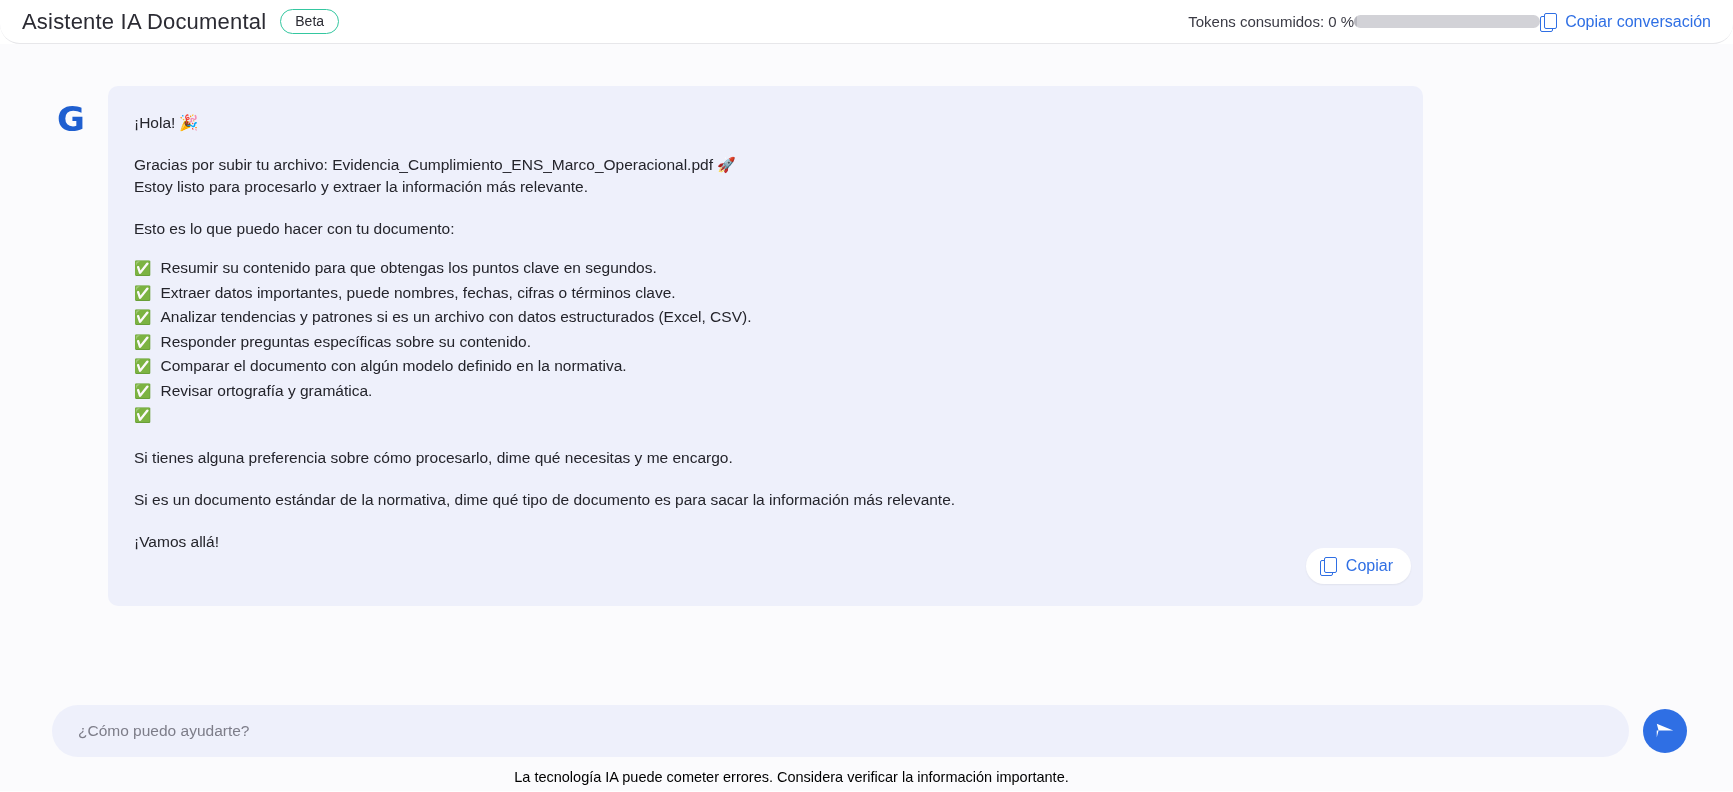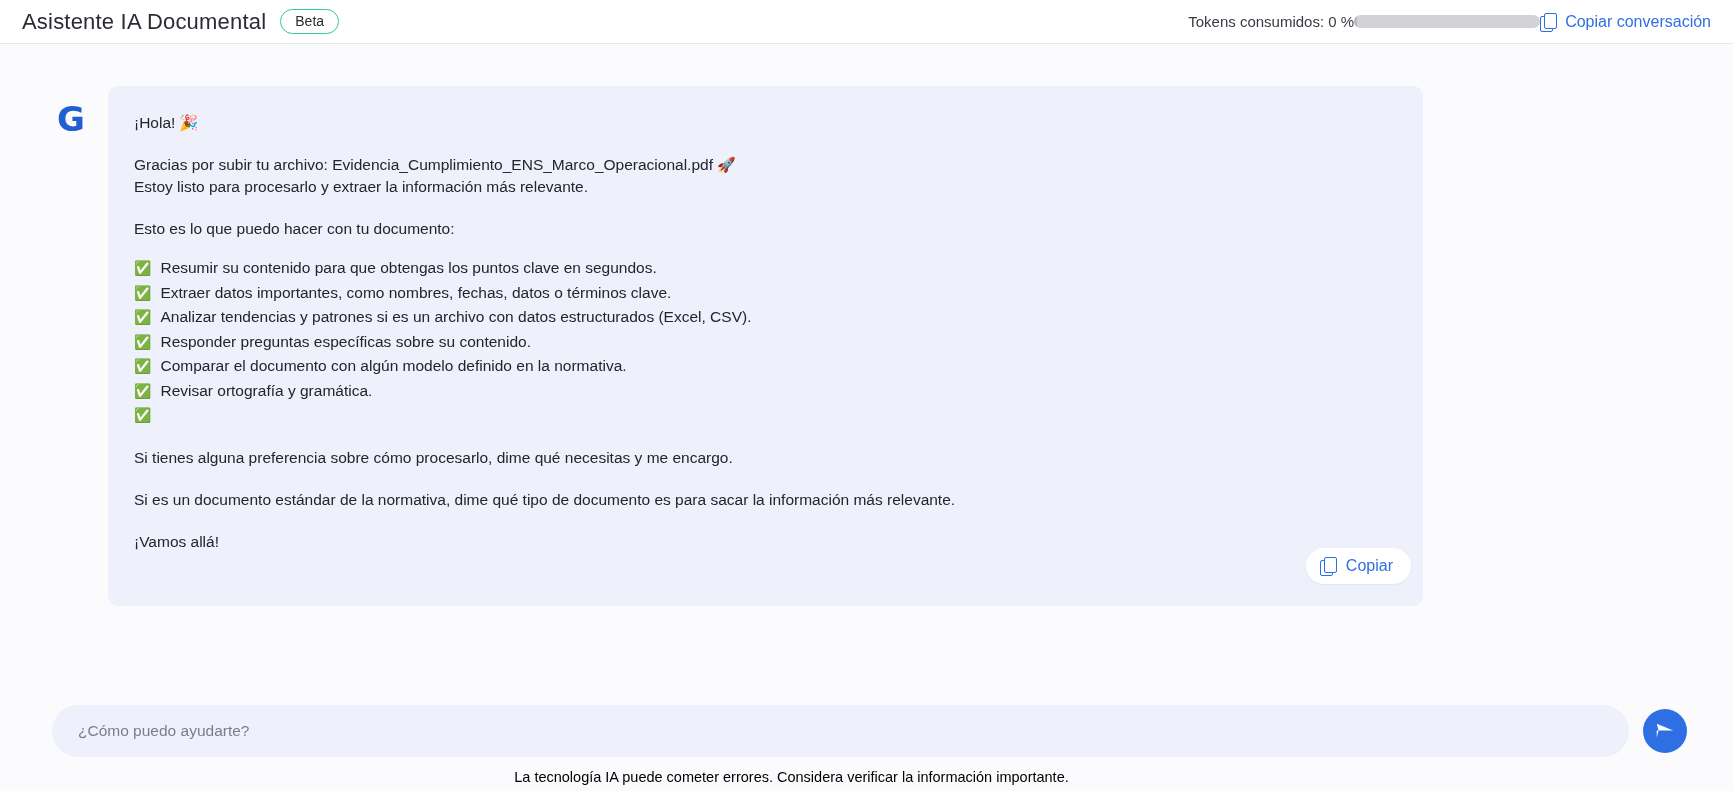--- a/index.html
+++ b/index.html
@@ -13,20 +13,21 @@
 
   
   .header {
     height: 44px;
     display: flex;
     align-items: center;
     background: #ffffff;
     border-bottom: 1px solid #e7e7ea;
     padding: 0 22px;
     position: relative;
+    border-radius: 20px;
   }
   .app-title {
     font-size: 22px;
     color: #2b2b33;
     font-weight: 400;
     letter-spacing: .2px;
   }
   .beta-badge {
     margin-left: 14px;
     border: 1.5px solid #34c7a0;
@@ -287,21 +288,21 @@
 
         <div class="gap-sm"></div>
 
         <ul class="checklist">
           <li>
             <span class="check">✅</span>
             <span><span class="b">Resumir su contenido</span><span> para que obtengas los puntos clave en segundos.</span></span>
           </li>
           <li>
             <span class="check">✅</span>
-            <span><span class="b">Extraer datos importantes</span><span>, como nombres, fechas, datos o términos clave.</span></span>
+            <span><span class="b">Extraer datos importantes</span><span>, puede nombres, fechas, cifras o términos clave.</span></span>
           </li>
           <li>
             <span class="check">✅</span>
             <span><span class="b">Analizar tendencias y patrones</span><span> si es un archivo con datos estructurados (Excel, CSV).</span></span>
           </li>
           <li>
             <span class="check">✅</span>
             <span><span class="b">Responder preguntas específicas</span><span> sobre su contenido.</span></span>
           </li>
           <li>

